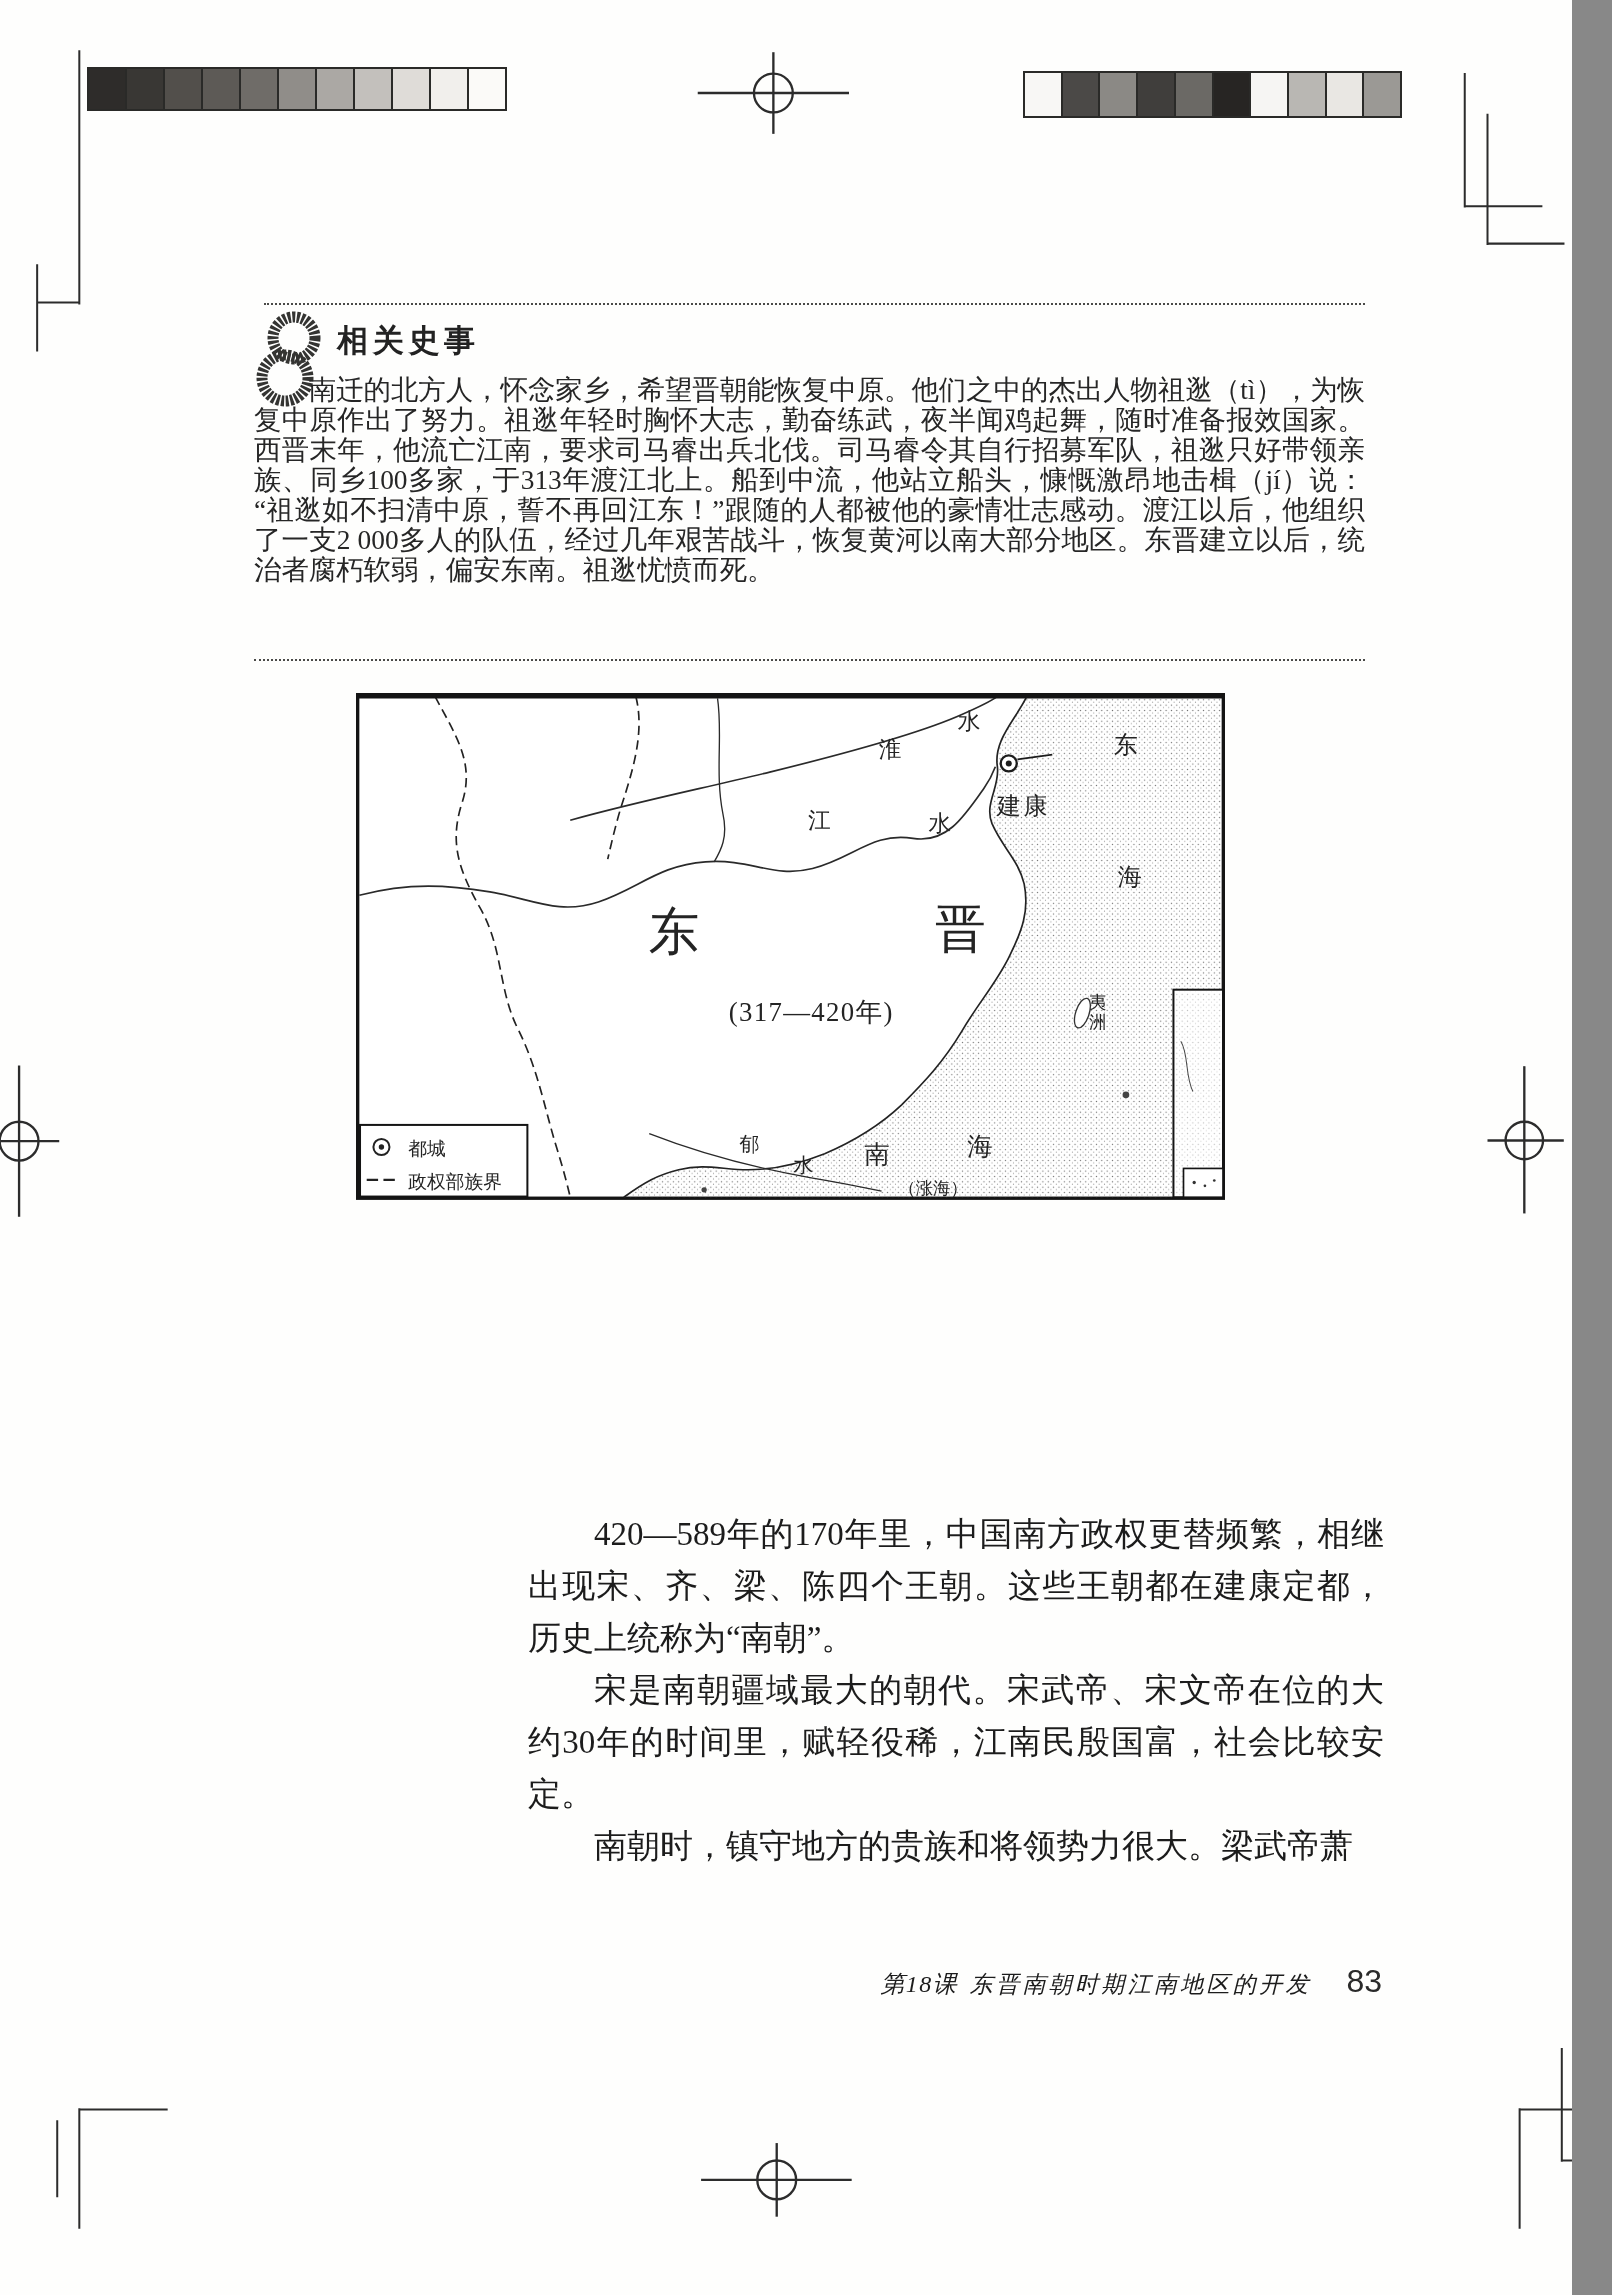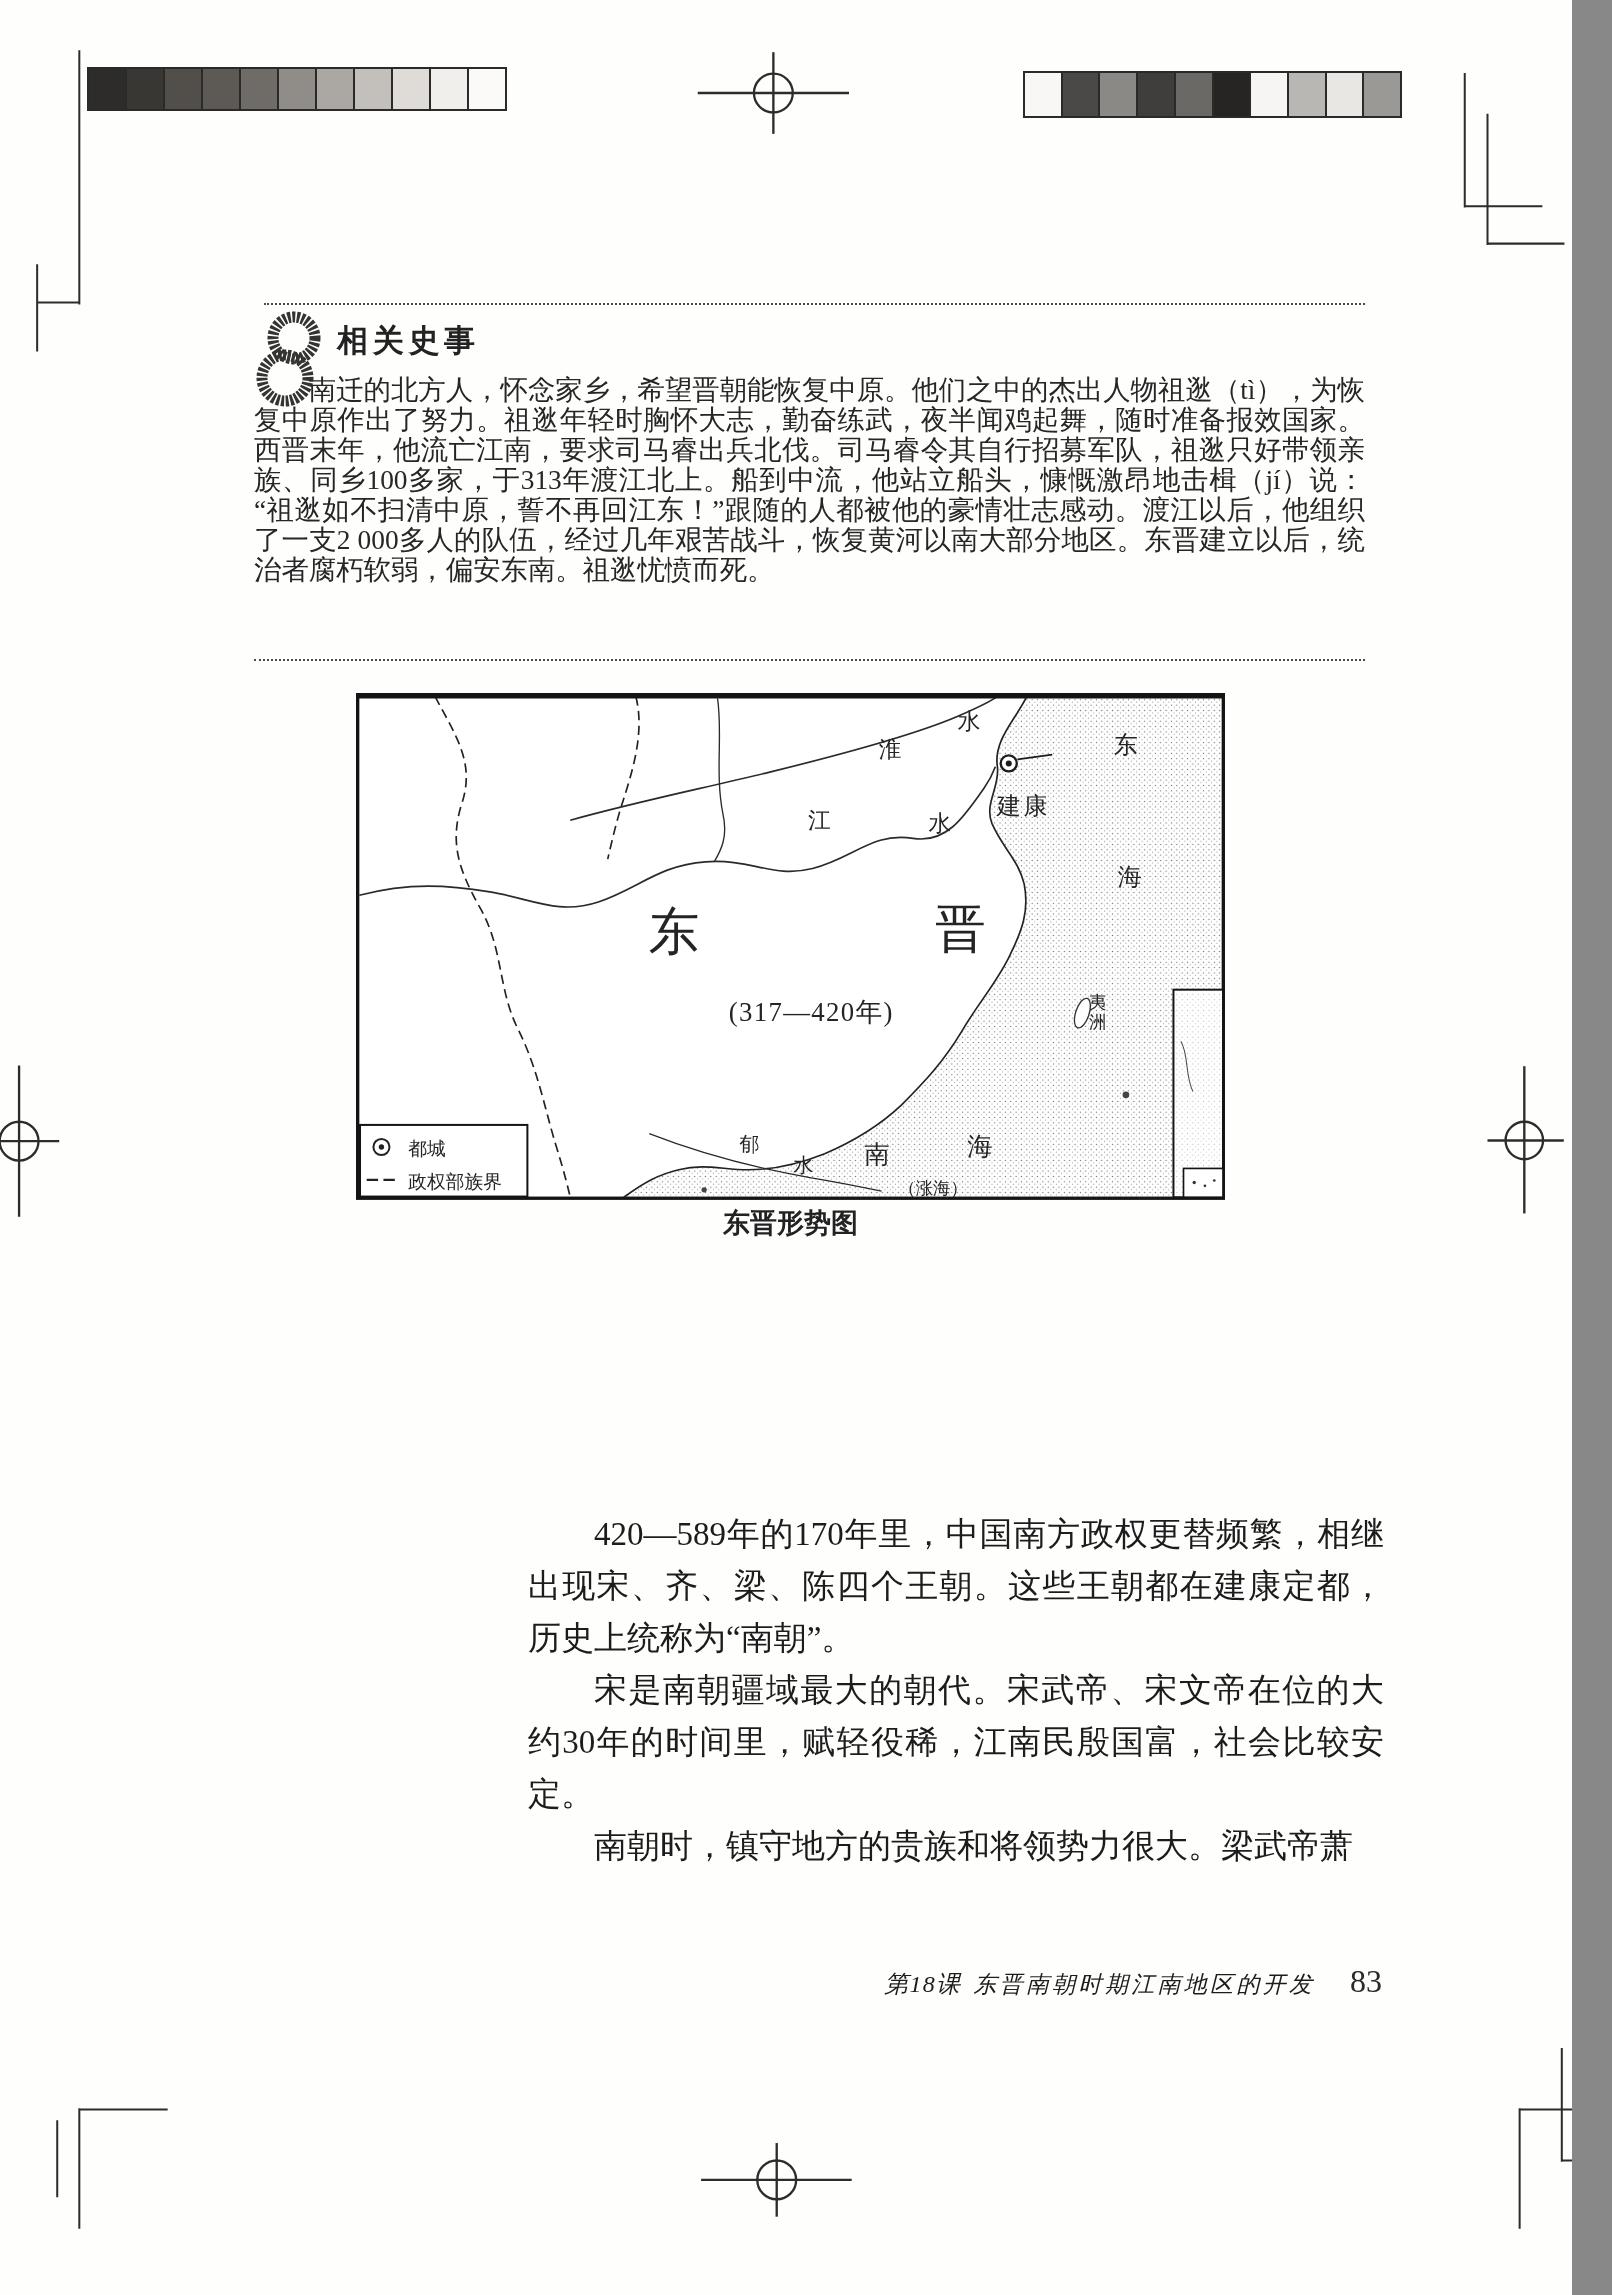--- a/index.html
+++ b/index.html
@@ -47,21 +47,21 @@
   }
   .south-section p{margin:0;font-size:33px;line-height:52px;text-align:justify;text-indent:2em;}
   
   .page-footer{
     position:absolute;left:669px;top:1963px;width:713px;text-align:right;white-space:nowrap;
   }
   .page-footer .lesson{font-size:24px;letter-spacing:1.3px;font-style:italic;}
   .page-footer .chapter{font-size:23px;letter-spacing:3.3px;font-style:italic;margin-left:9.4px;}
   .page-footer .pagenum{
     font-size:32px;margin-left:32px;font-style:normal;
-    font-family:Liberation Serif, serif;color:#2a2a2a;
+    font-family:Liberation Sans, sans-serif;color:#2a2a2a;
   }
 </style>
 </head>
 <body>
 
 <div class="page">
 
   <div class="calib calib-left" id="calib-left">
       <div class="cell" style="background: rgb(46, 44, 42);"></div>
       <div class="cell" style="background: rgb(57, 55, 52);"></div>
@@ -219,21 +219,20 @@
         <rect x="1236" y="710" width="59" height="43" fill="#fff" stroke="#141414" stroke-width="2.5"></rect>
         <circle cx="1252" cy="731" r="2.5" fill="#333"></circle>
         <circle cx="1268" cy="736" r="2" fill="#333"></circle>
         <circle cx="1282" cy="728" r="2" fill="#333"></circle>
       </g>
 
       <line x1="0" y1="4" x2="1298" y2="4" stroke="#141414" stroke-width="8"></line>
     </svg>
   </figure>
 
-  <figcaption class="map-caption">东晋形势图</figcaption>
 
 
   <section class="south-section">
     <p>420—589年的170年里，中国南方政权更替频繁，相继出现宋、齐、梁、陈四个王朝。这些王朝都在建康定都，历史上统称为“南朝”。</p>
     <p>宋是南朝疆域最大的朝代。宋武帝、宋文帝在位的大约30年的时间里，赋轻役稀，江南民殷国富，社会比较安定。</p>
     <p>南朝时，镇守地方的贵族和将领势力很大。梁武帝萧</p>
   </section>
 
   <div class="page-footer">
     <span class="lesson">第18课</span>

